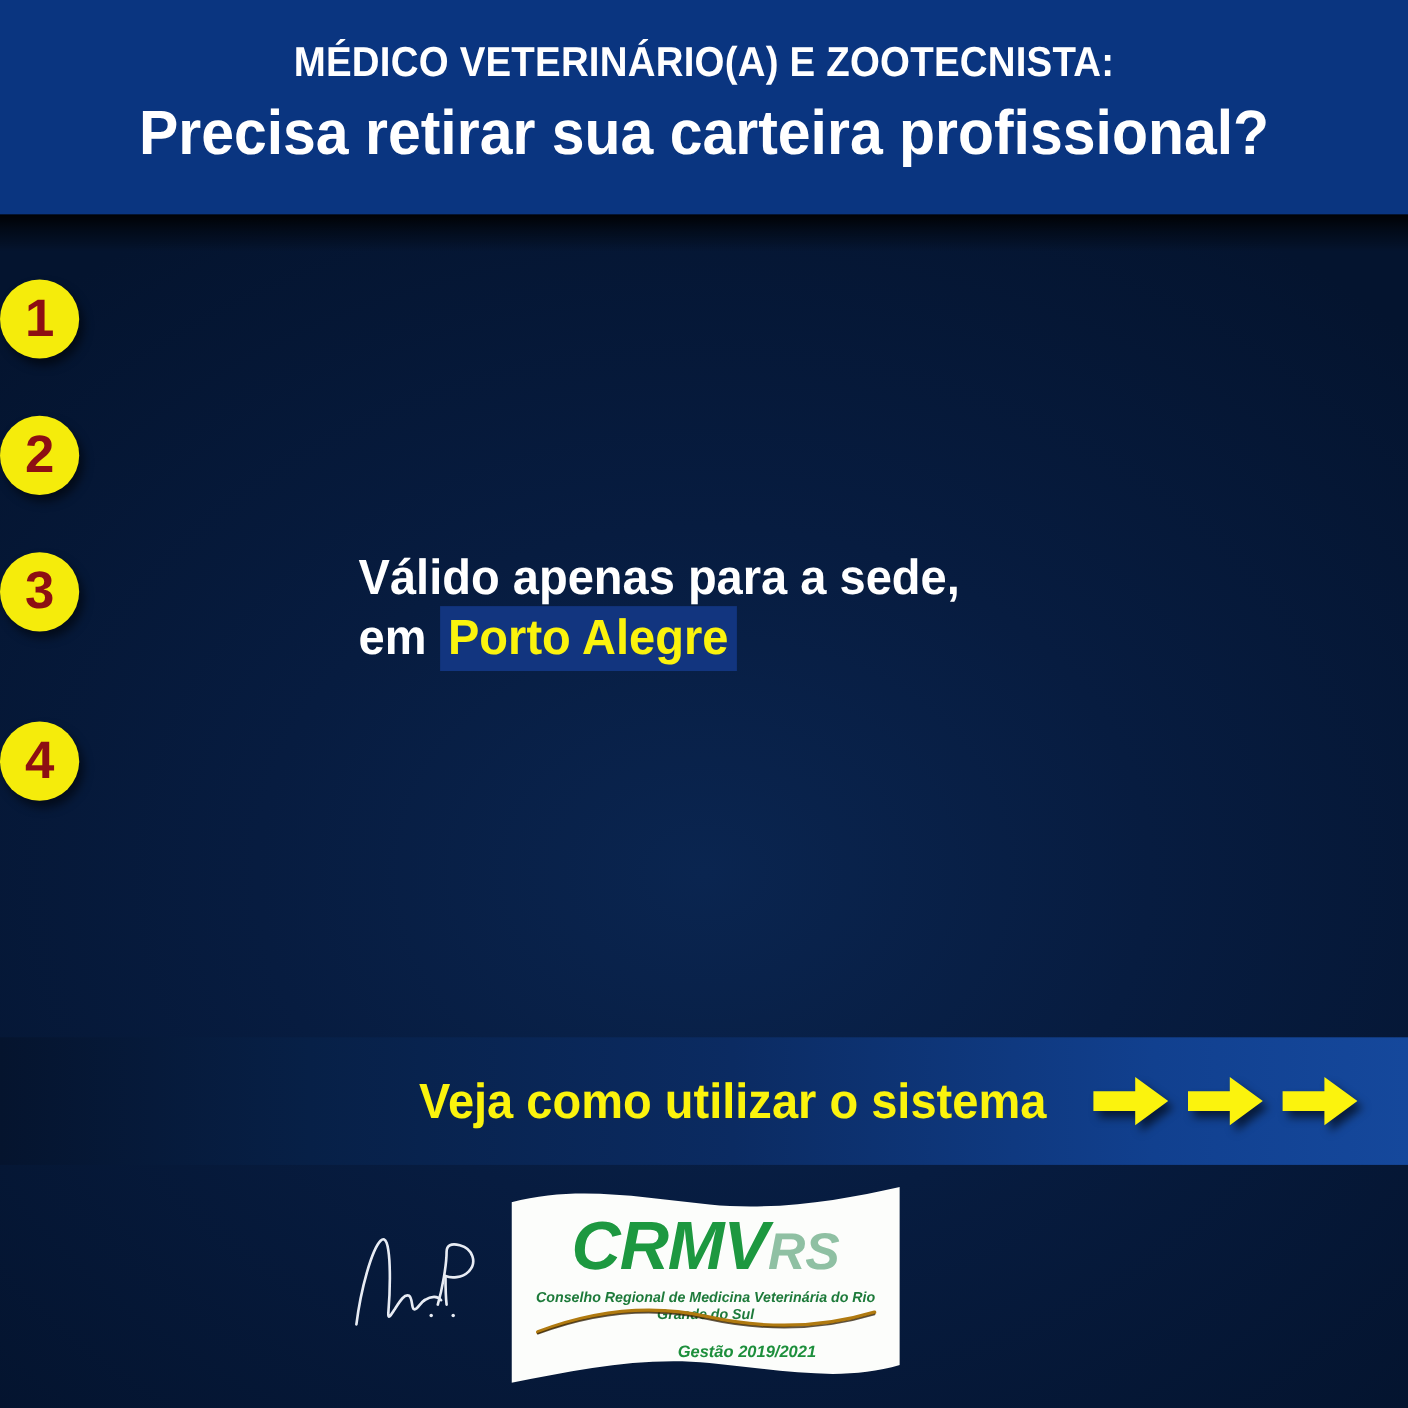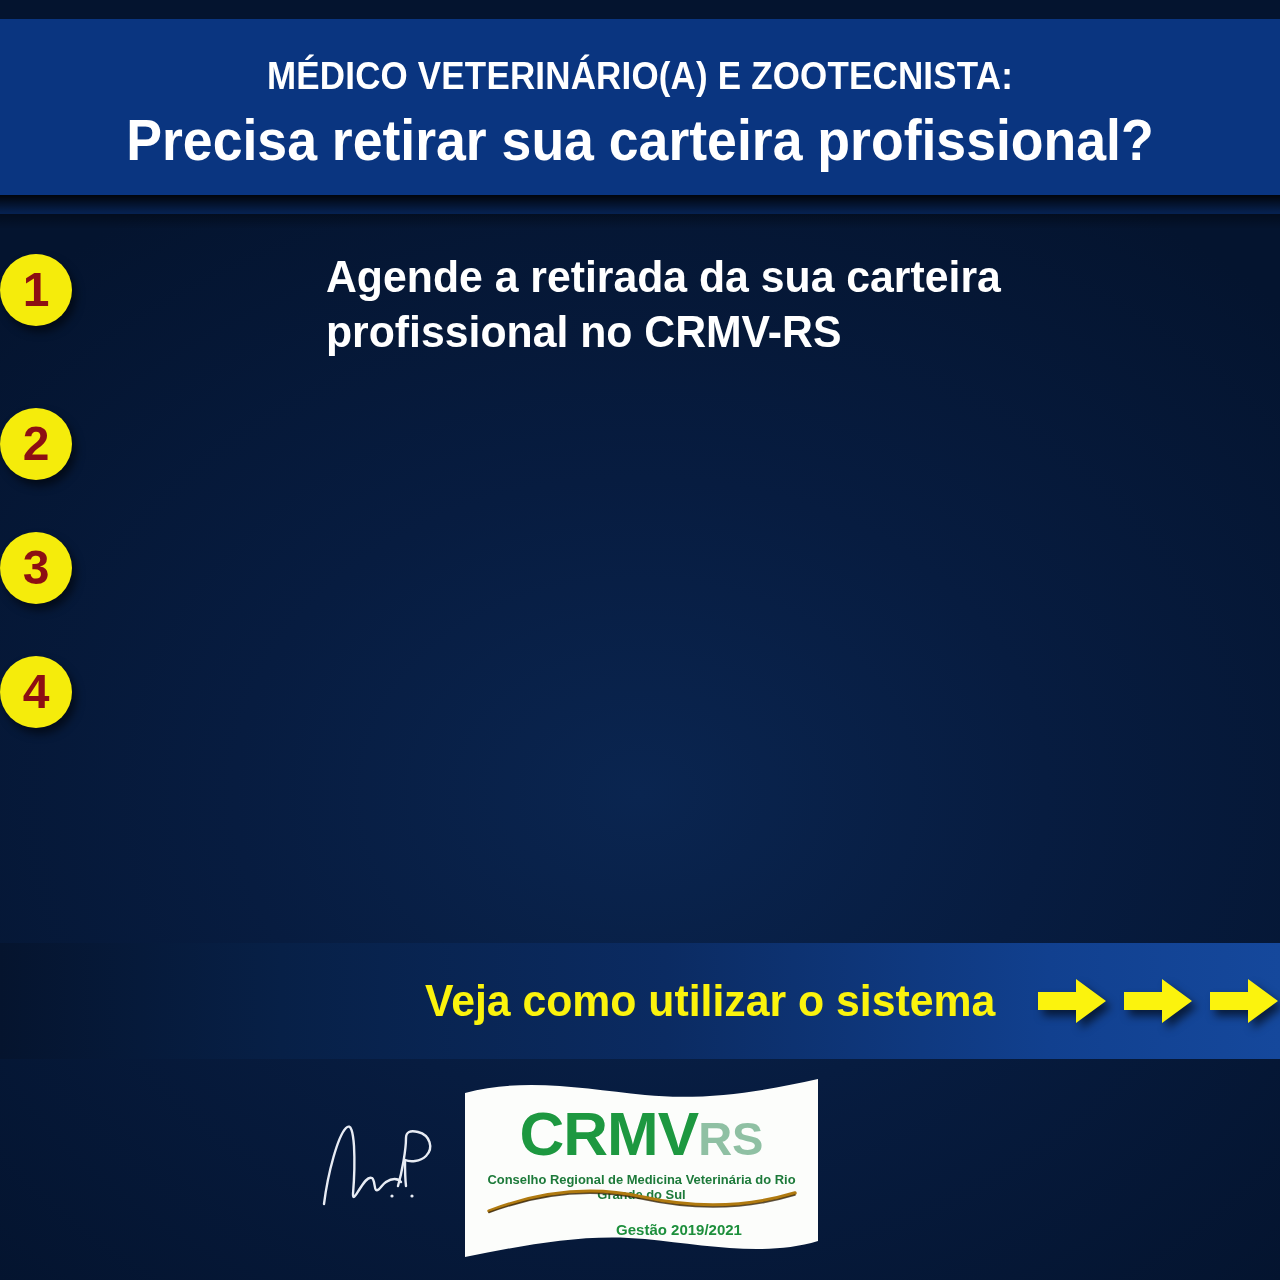--- a/index.html
+++ b/index.html
@@ -20,21 +20,20 @@
   
   .header {
     position: absolute;
     left: 0; top: 0;
     width: 1280px;
     height: 195px;
     background: #0a3580;
     box-sizing: border-box;
     padding-top: 38px;
     text-align: center;
-    margin-top: 19px;
   }
   .header-kicker {
     color: #ffffff;
     font-size: 38px;
     font-weight: bold;
     letter-spacing: 0.2px;
     line-height: 1.05;
     transform: scaleX(0.92);
   }
   .header-title {
@@ -106,20 +105,21 @@
   .cta-band {
     position: absolute;
     left: 0;
     top: 943px;
     width: 1280px;
     height: 116px;
     background: linear-gradient(to right, #05142e 0%, #072047 22%, #0b2b62 52%, #11408f 82%, #15489c 100%);
     display: flex;
     align-items: center;
     justify-content: flex-end;
+    padding-right: 44px;
     box-sizing: border-box;
   }
   .cta-text {
     color: #fbf30d;
     font-size: 45px;
     font-weight: bold;
     transform: scaleX(0.95);
     margin-right: 26px;
     white-space: nowrap;
   }
@@ -148,20 +148,21 @@
     top: 1075px;
     width: 353px;
     height: 190px;
   }
   .logo-inner {
     position: absolute;
     left: 0; top: 0;
     width: 353px;
     height: 190px;
     text-align: center;
+    font-style: italic;
   }
   .logo-main {
     position: absolute;
     left: 0;
     top: 28px;
     width: 353px;
     font-size: 62px;
     font-weight: bold;
     line-height: 1;
     letter-spacing: -1px;
@@ -204,30 +205,30 @@
 
   <div class="header">
     <div class="header-kicker">MÉDICO VETERINÁRIO(A) E ZOOTECNISTA:</div>
     <div class="header-title">Precisa retirar sua carteira profissional?</div>
   </div>
   <div class="header-shadow"></div>
 
   <div class="list" id="step-list">
       <div class="item">
         <div class="badge">1</div>
+      </div>
+      <div class="item">
+        <div class="badge">2</div>
+      </div>
+      <div class="item">
+        <div class="badge">3</div>
         <div class="item-lines">
-          <div class="line"><span>Agende a retirada da sua carteira</span></div>
-          <div class="line"><span>profissional no CRMV-RS</span></div>
+          <div class="line"><span>Válido apenas para a sede,</span></div>
+          <div class="line"><span>em </span><span class="hl">Porto Alegre</span></div>
         </div>
-      </div>
-      <div class="item">
-        <div class="badge">2</div>
-      </div>
-      <div class="item">
-        <div class="badge">3</div>
       </div>
       <div class="item">
         <div class="badge">4</div>
       </div>
     </div>
 
   <div class="cta-band">
     <div class="cta-text">Veja como utilizar o sistema</div>
     <div class="arrows" id="arrow-row">
         <svg class="arrow" viewBox="0 0 72 50">

